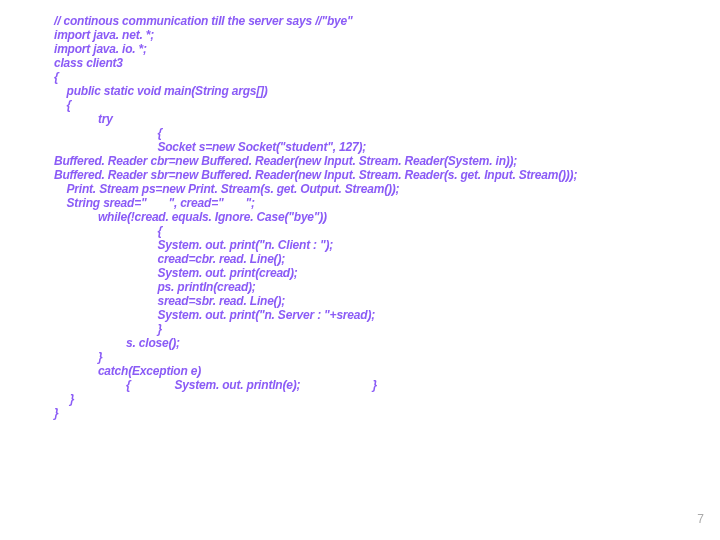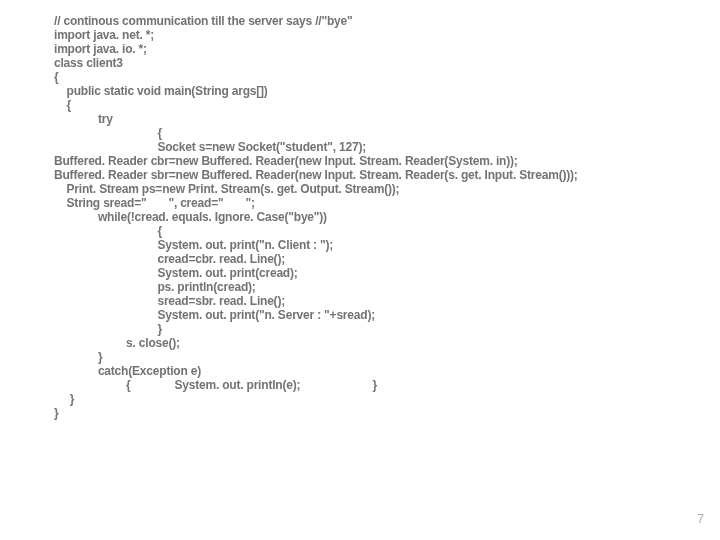--- a/index.html
+++ b/index.html
@@ -15,21 +15,22 @@
   .code-block {
     position: absolute;
     left: 54px;
     top: 14px;
     width: 630px;
     font-size: 12px;
     line-height: 14px;
     font-weight: 700;
     letter-spacing: -0.2px;
     white-space: pre;
-    color: #737373;
+    color: #8b5cf6;
+    font-style: italic;
   }
   .page-num {
     position: absolute;
     right: 16px;
     bottom: 14px;
     font-size: 12px;
     color: #aaa;
     font-family: Arial, sans-serif;
   }
 </style>

